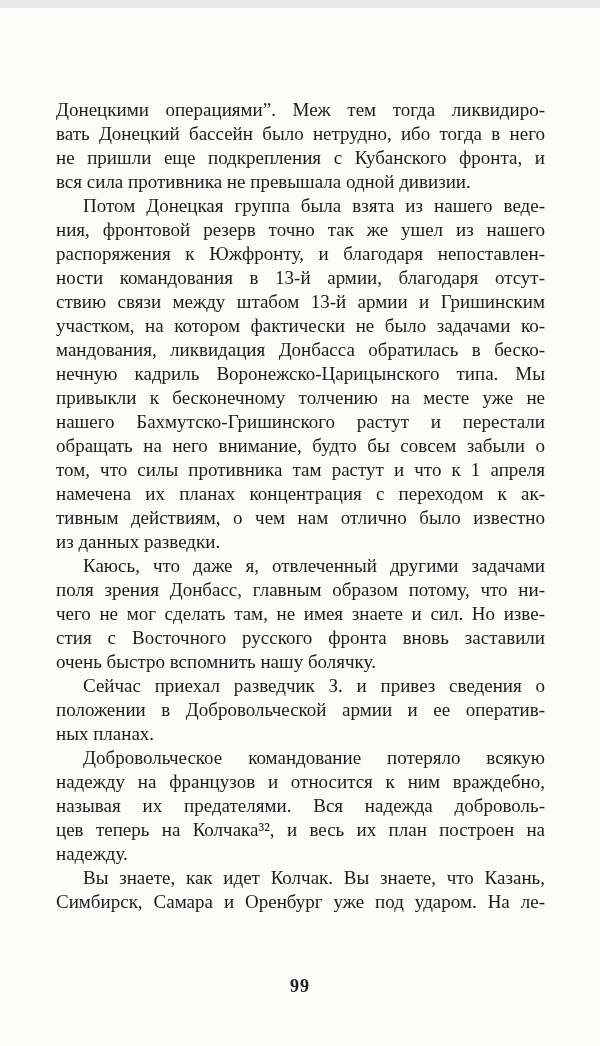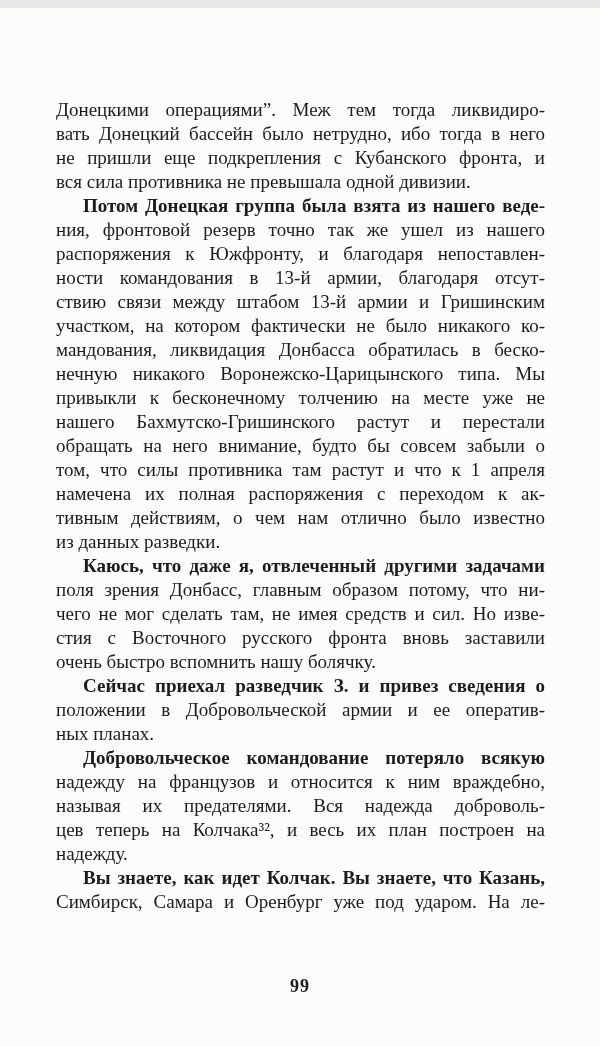--- a/index.html
+++ b/index.html
@@ -29,21 +29,20 @@
   .line {
     text-align: justify;
     text-align-last: justify;
     white-space: normal;
   }
   .line.last {
     text-align-last: left;
   }
   .line.first {
     text-indent: 27px;
-    font-weight: bold;
   }
   .page-number {
     position: absolute;
     left: 0;
     top: 968px;
     width: 100%;
     text-align: center;
     font-size: 18px;
     letter-spacing: 1px;
     font-weight: bold;
@@ -59,35 +58,35 @@
         <div class="line">вать Донецкий бассейн было нетрудно, ибо тогда в него</div>
         <div class="line">не пришли еще подкрепления с Кубанского фронта, и</div>
         <div class="line last">вся сила противника не превышала одной дивизии.</div>
       </div>
       <div class="paragraph">
         <div class="line first">Потом Донецкая группа была взята из нашего веде-</div>
         <div class="line">ния, фронтовой резерв точно так же ушел из нашего</div>
         <div class="line">распоряжения к Южфронту, и благодаря непоставлен-</div>
         <div class="line">ности командования в 13-й армии, благодаря отсут-</div>
         <div class="line">ствию связи между штабом 13-й армии и Гришинским</div>
-        <div class="line">участком, на котором фактически не было никакого ко-</div>
+        <div class="line">участком, на котором фактически не было задачами ко-</div>
         <div class="line">мандования, ликвидация Донбасса обратилась в беско-</div>
-        <div class="line">нечную никакого Воронежско-Царицынского типа. Мы</div>
+        <div class="line">нечную кадриль Воронежско-Царицынского типа. Мы</div>
         <div class="line">привыкли к бесконечному толчению на месте уже не</div>
         <div class="line">нашего Бахмутско-Гришинского растут и перестали</div>
         <div class="line">обращать на него внимание, будто бы совсем забыли о</div>
         <div class="line">том, что силы противника там растут и что к 1 апреля</div>
-        <div class="line">намечена их полная распоряжения с переходом к ак-</div>
+        <div class="line">намечена их планах концентрация с переходом к ак-</div>
         <div class="line">тивным действиям, о чем нам отлично было известно</div>
         <div class="line last">из данных разведки.</div>
       </div>
       <div class="paragraph">
         <div class="line first">Каюсь, что даже я, отвлеченный другими задачами</div>
         <div class="line">поля зрения Донбасс, главным образом потому, что ни-</div>
-        <div class="line">чего не мог сделать там, не имея средств и сил. Но изве-</div>
+        <div class="line">чего не мог сделать там, не имея знаете и сил. Но изве-</div>
         <div class="line">стия с Восточного русского фронта вновь заставили</div>
         <div class="line last">очень быстро вспомнить нашу болячку.</div>
       </div>
       <div class="paragraph">
         <div class="line first">Сейчас приехал разведчик З. и привез сведения о</div>
         <div class="line">положении в Добровольческой армии и ее оператив-</div>
         <div class="line last">ных планах.</div>
       </div>
       <div class="paragraph">
         <div class="line first">Добровольческое командование потеряло всякую</div>

